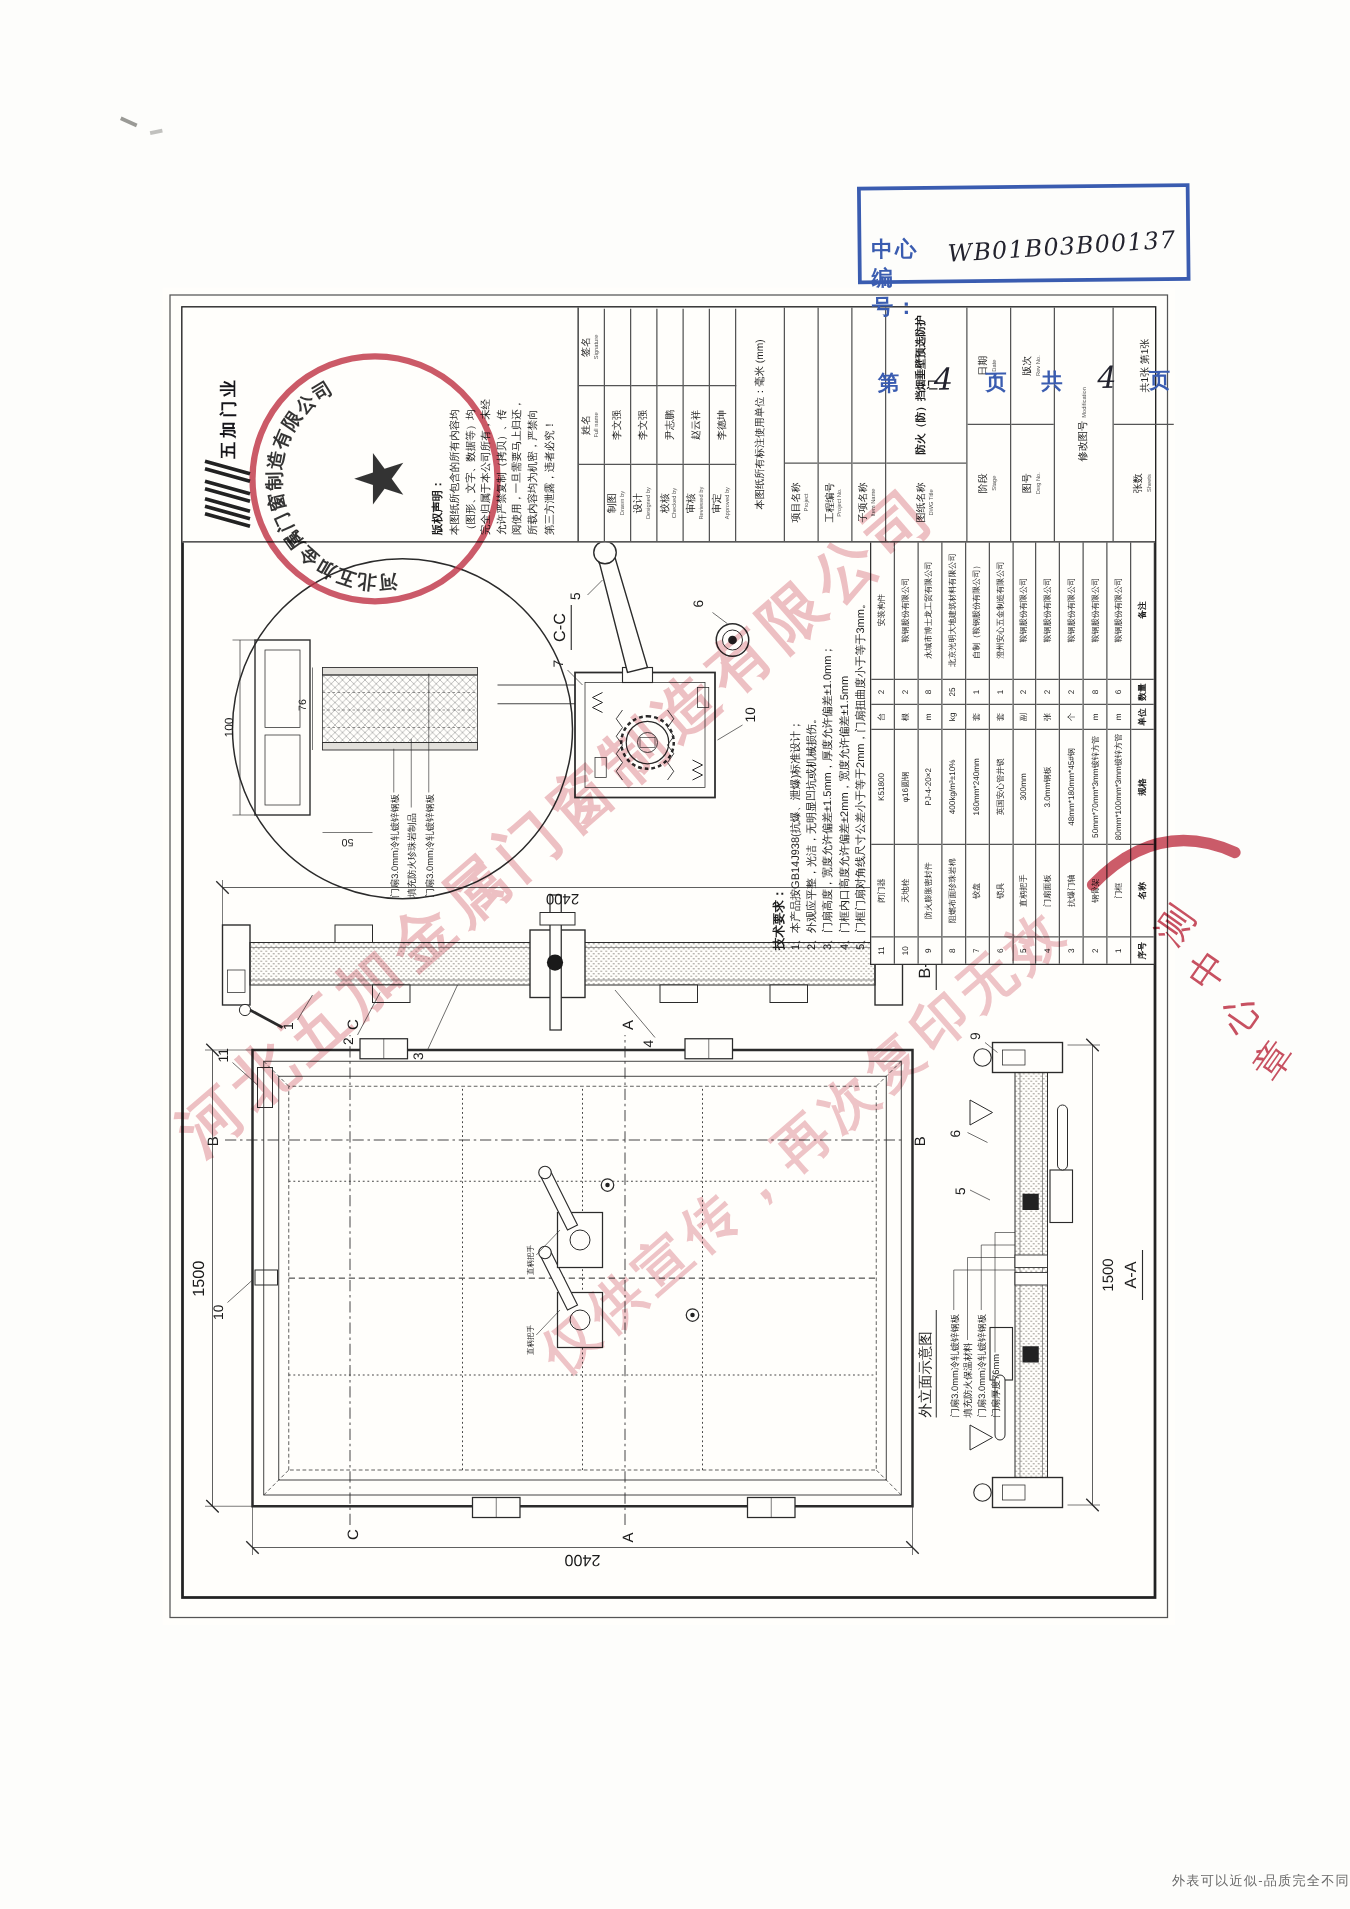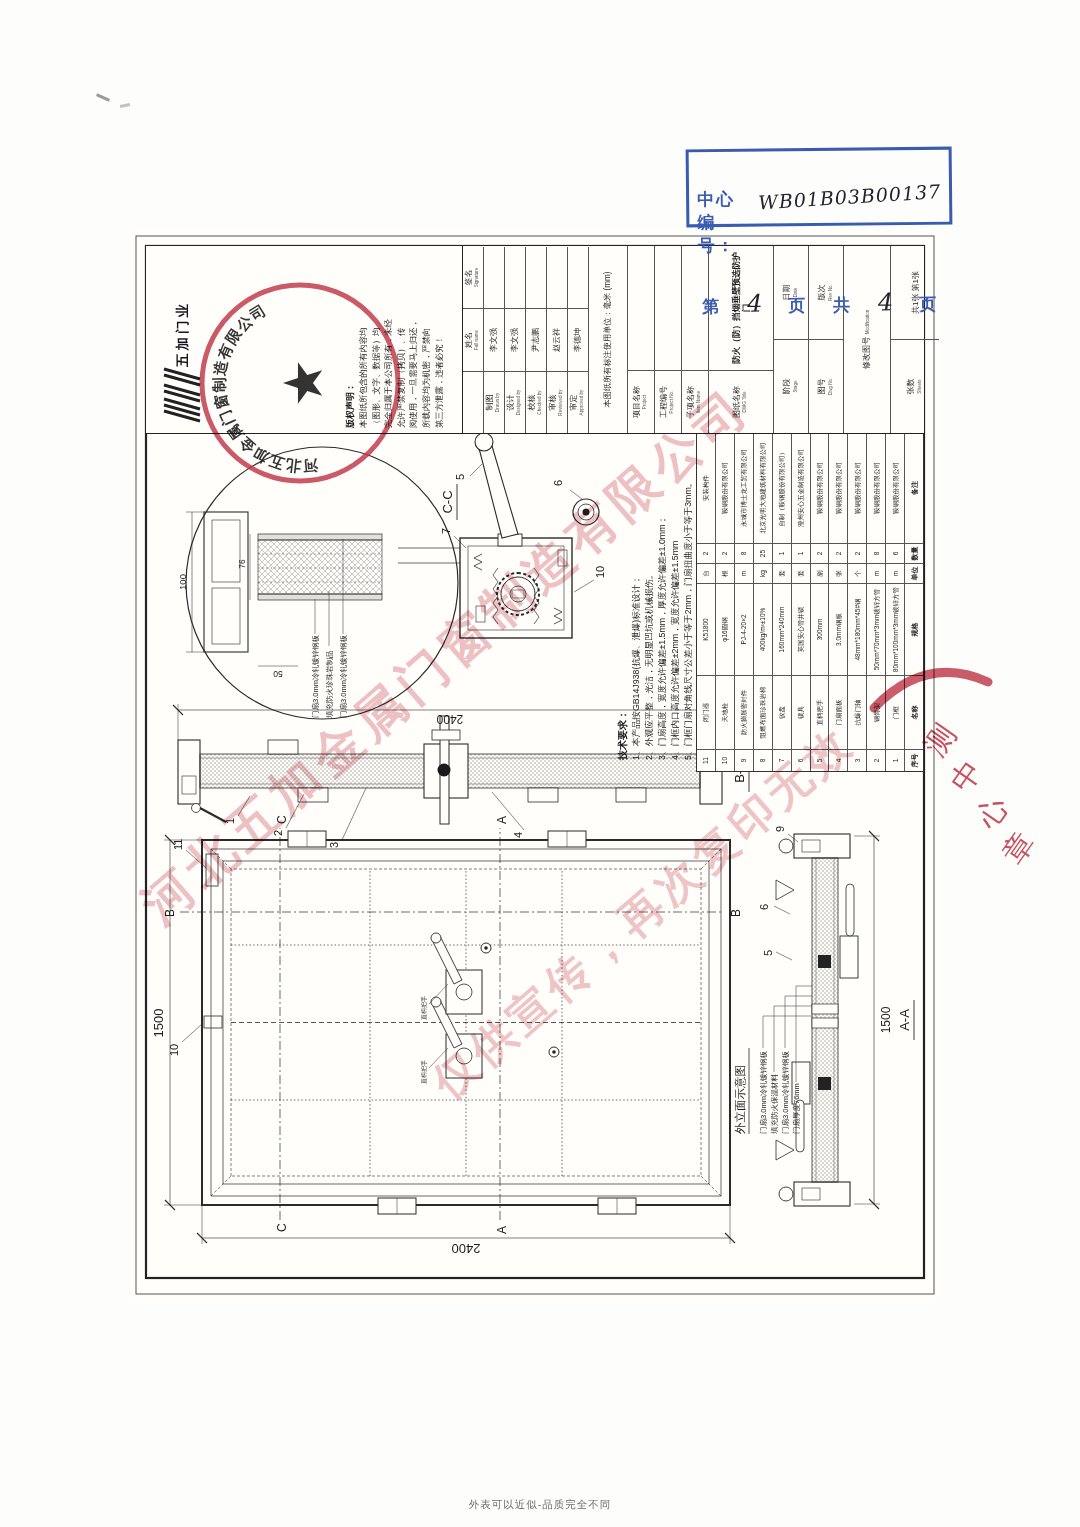--- a/index.html
+++ b/index.html
@@ -69,21 +69,21 @@
   .wm1{left:150px;top:880px;font-size:50px;letter-spacing:6px;transform:rotate(-41deg);}
   .wm2{left:440px;top:1060px;font-size:44px;letter-spacing:5px;transform:rotate(-41deg);color:rgba(198,62,78,.30);}
   .pstamp{left:856px;top:616px;z-index:8;mix-blend-mode:multiply;}
 
   
   .report-end{left:0;right:0;top:1338px;display:flex;align-items:center;justify-content:center;gap:14px;z-index:5;}
   .re-line{height:2px;width:210px;}
   .re-l{background:linear-gradient(to right,rgba(30,60,140,0),#2a4a9a);}
   .re-r{background:linear-gradient(to left,rgba(30,60,140,0),#2a4a9a);}
   .re-text{color:#1c3b8e;font-size:21px;font-weight:700;letter-spacing:8px;}
-  .caption{left:0;right:0;top:1498px;text-align:center;font-size:10.5px;color:#6a6a6a;letter-spacing:1px;z-index:5;}
+  .caption{left:0;right:0;top:1498px;text-align:right;font-size:10.5px;color:#6a6a6a;letter-spacing:1px;z-index:5;}
 
   .tick{background:#9a9a96;height:3px;z-index:4;}
 </style>
 </head>
 <body>
 
 <div class="page">
 
   <div class="abs tick" style="left:96px;top:96px;width:14px;transform:rotate(24deg);"></div>
   <div class="abs tick" style="left:120px;top:104px;width:10px;transform:rotate(-12deg);opacity:.6;"></div>

